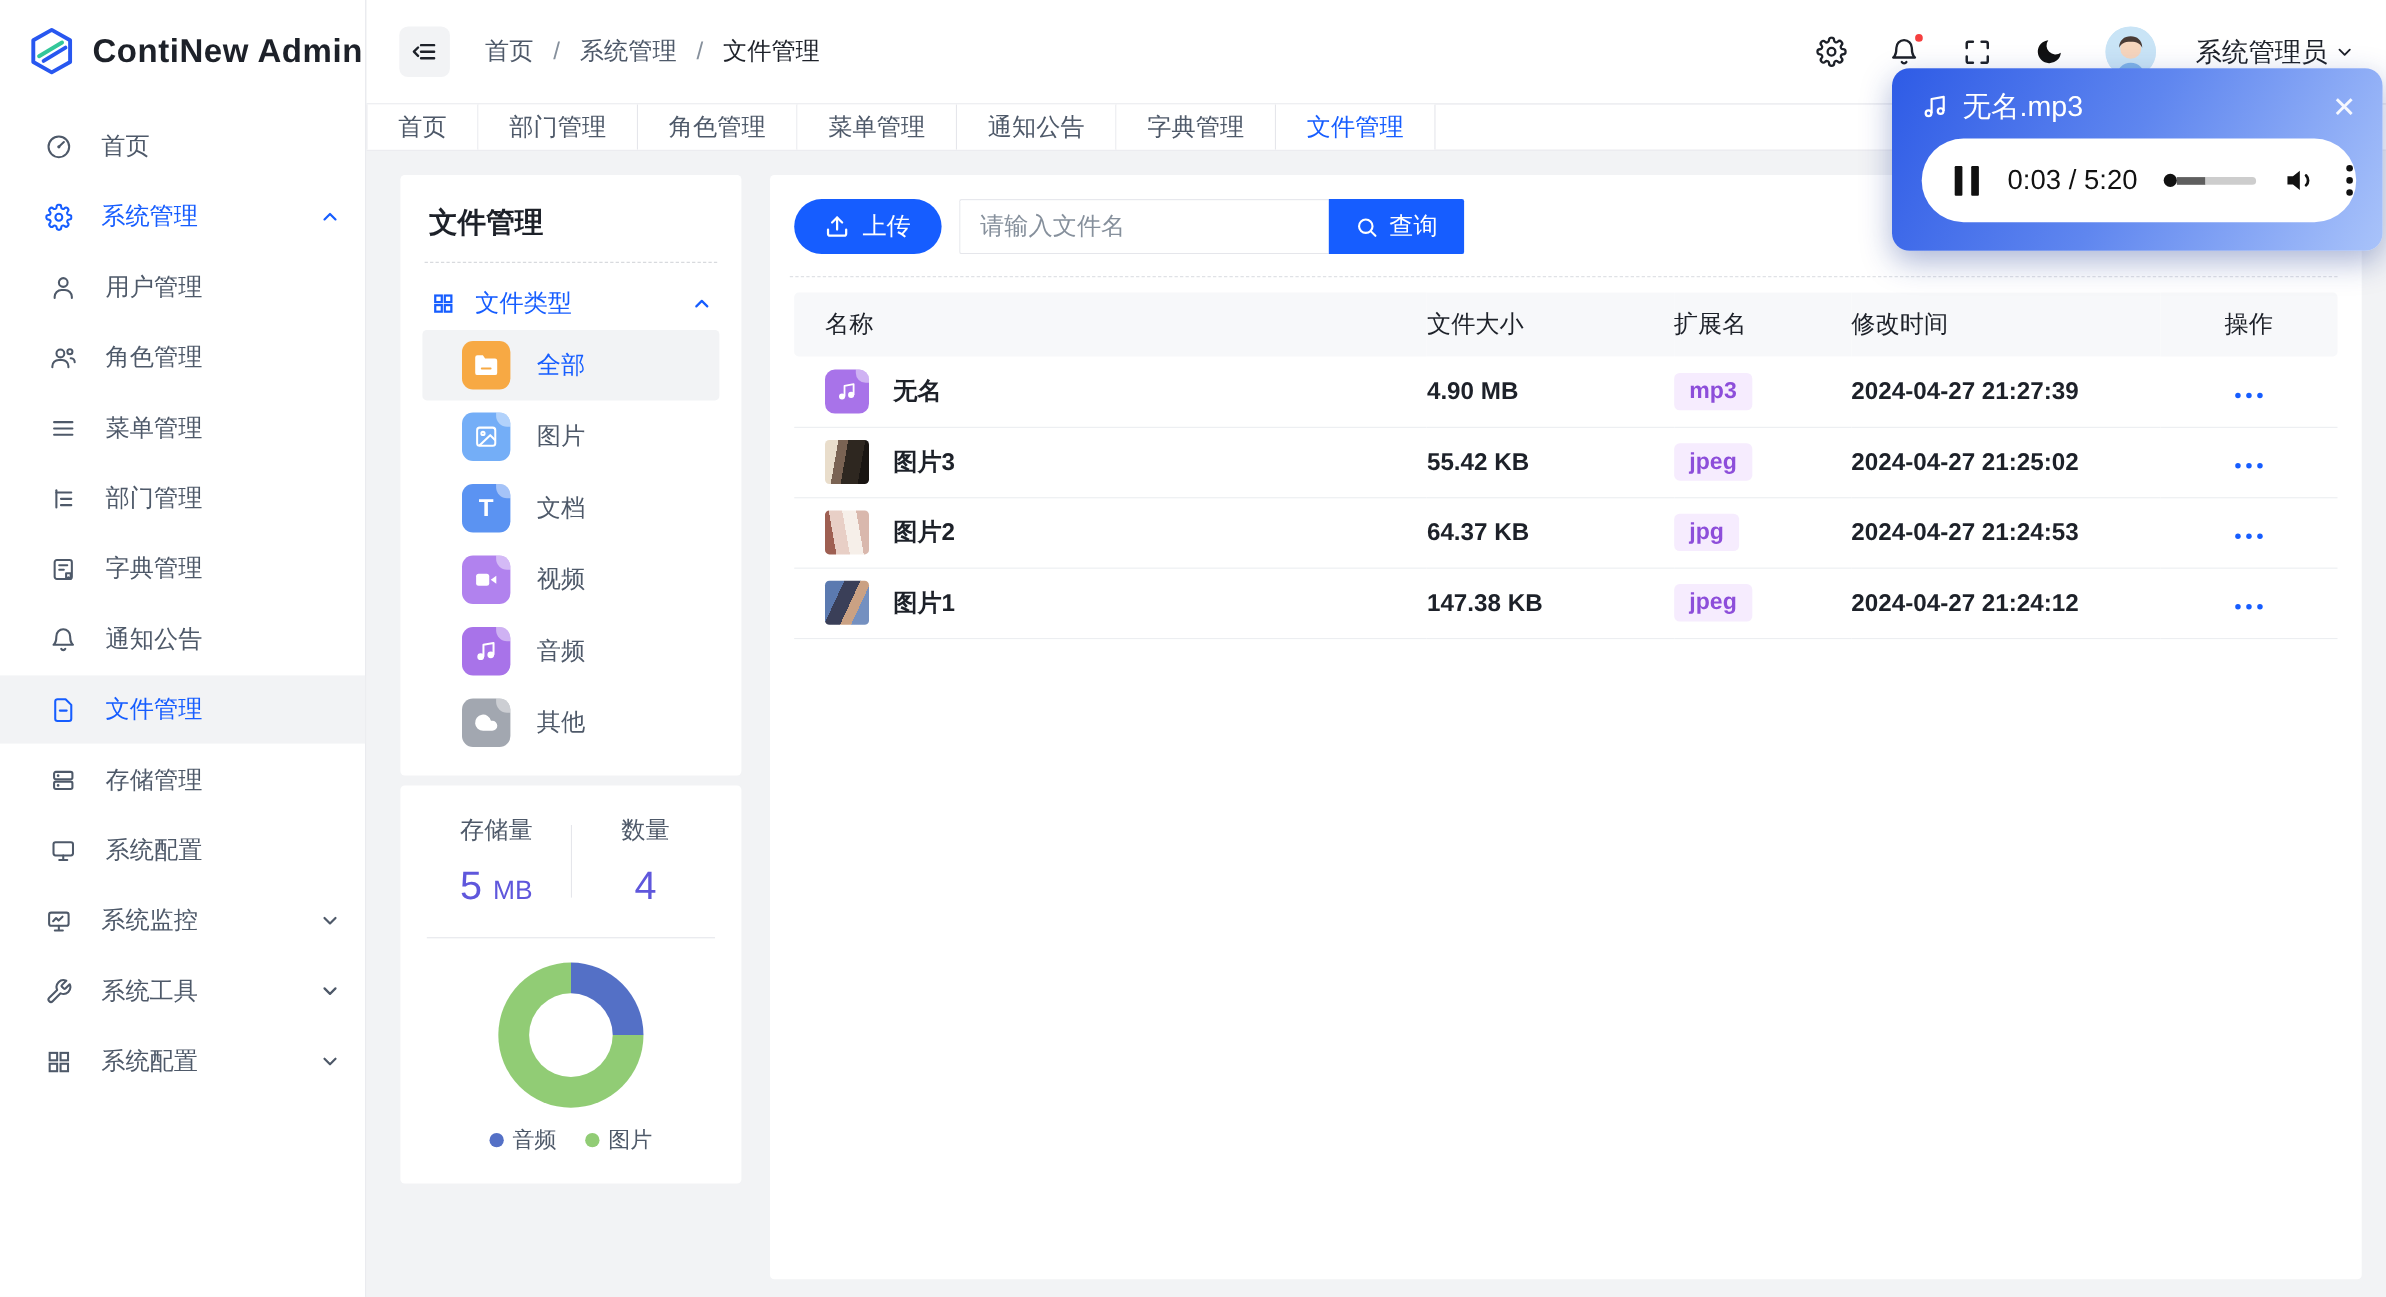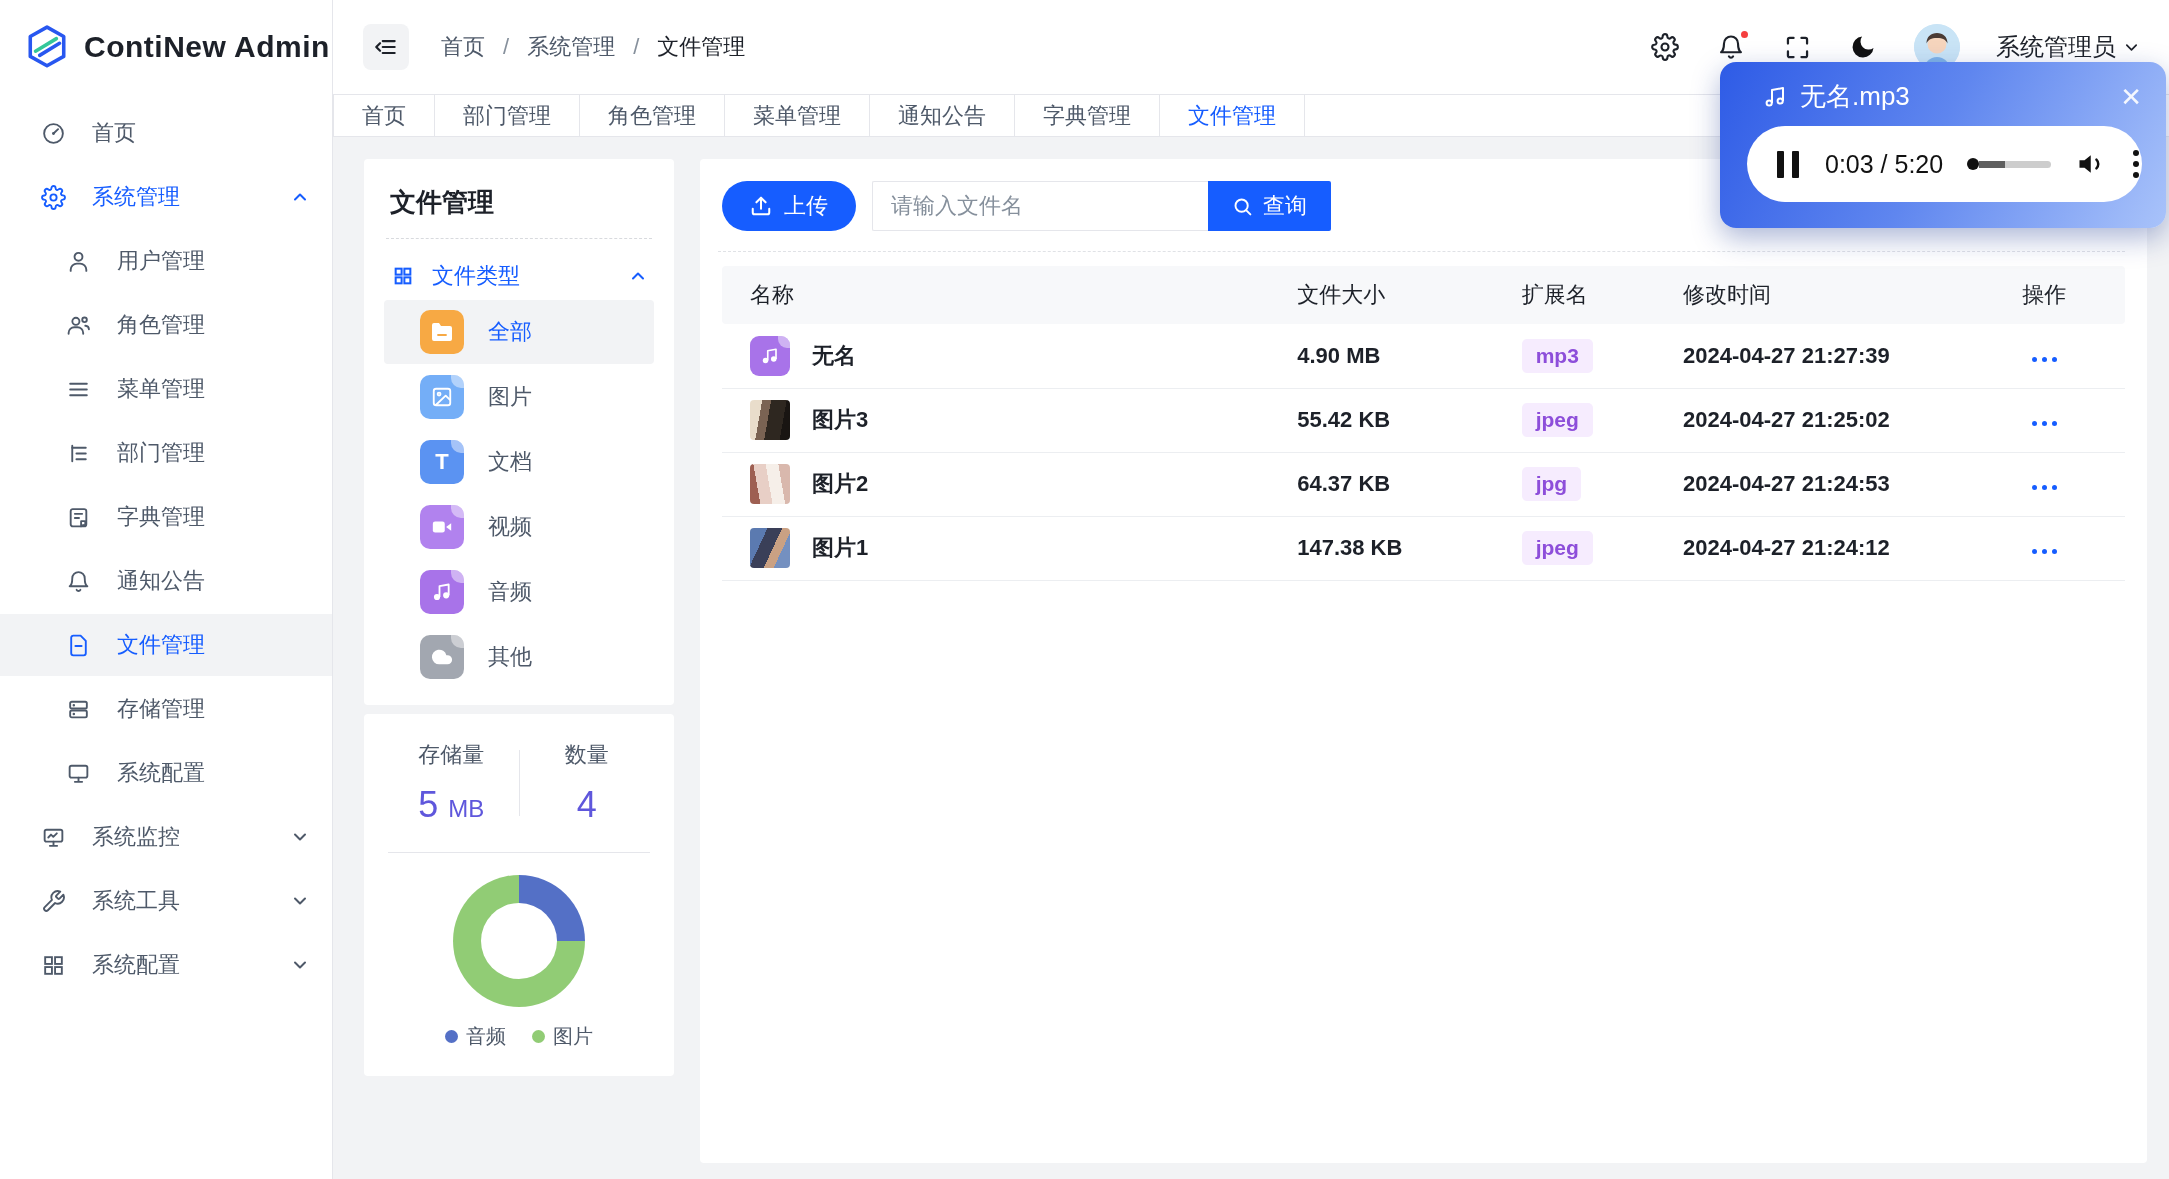--- a/index.html
+++ b/index.html
@@ -8,21 +8,21 @@
 
   
   .sidebar { position:absolute; left:0; top:0; bottom:0; width:333px; background:#fff;
     border-right:1px solid #e5e6eb; z-index:5; }
   .logo-row { height:94px; display:flex; align-items:center; padding-left:24px; gap:14px; }
   .logo-title { font-size:30px; font-weight:600; color:#1d2129; letter-spacing:.5px; }
   .menu { padding-top:6px; }
   .menu-item { height:62px; margin:2px 0; display:flex; align-items:center; gap:26px;
     padding-left:40px; padding-right:24px; font-size:22px; color:#4e5969; cursor:pointer; }
   .menu-item .mi-icon { width:26px; height:26px; flex:0 0 26px; display:flex; align-items:center; justify-content:center; }
-  .menu-item.child { padding-left:65px; }
+  .menu-item.child { padding-left:44px; }
   .menu-item.blue { color:#165dff; }
   .menu-item.active { background:#f2f3f5; color:#165dff; }
   .menu-item .spacer { flex:1; }
   .mi-icon svg { stroke:currentColor; }
 
   
   .topbar { position:absolute; left:333px; top:0; right:0; height:94px; background:#fff;
     display:flex; align-items:center; padding:0 30px 0 30px; }
   .collapse-btn { width:46px; height:46px; border-radius:8px; background:#f2f3f5;
     display:flex; align-items:center; justify-content:center; cursor:pointer; }
@@ -111,21 +111,21 @@
   .thumb3 { background:linear-gradient(115deg,#5b7ab0 0 30%,#3a3f58 30% 55%,#caa183 55% 72%,#7490c0 72%); }
   .ext-badge { display:inline-block; background:#f6ecfe; color:#8d4eda; font-size:21px;
     padding:5px 14px; border-radius:5px; }
   .more-dots { display:inline-flex; gap:5px; cursor:pointer; padding:8px 4px; }
   .more-dots i { width:5px; height:5px; border-radius:50%; background:#165dff; }
 
   
   .player { position:absolute; top:62px; right:3px; width:446px; height:166px; border-radius:16px;
     background:linear-gradient(118deg,#2e5be6 0%,#5f86ef 48%,#a9c3fa 100%);
     box-shadow:0 10px 28px rgba(20,50,140,.35); z-index:20; }
-  .player-head { display:flex; align-items:center; gap:13px; padding:17px 24px 0 43px; color:#fff; }
+  .player-head { display:flex; align-items:center; gap:13px; padding:17px 24px 0 27px; color:#fff; }
   .player-title { font-size:26px; font-weight:500; }
   .player-close { margin-left:auto; font-size:26px; opacity:.92; cursor:pointer; line-height:1; }
   .player-pill { position:absolute; left:27px; right:24px; top:64px; height:76px; background:#fff;
     border-radius:38px; display:flex; align-items:center; padding:0 30px; }
   .pause-btn { display:flex; gap:8px; cursor:pointer; }
   .pause-btn i { width:7px; height:27px; background:#111; border-radius:1px; }
   .player-time { font-size:25px; color:#111; margin-left:26px; white-space:nowrap; }
   .progress { display:flex; align-items:center; margin-left:24px; cursor:pointer; }
   .progress .knob { width:12px; height:12px; border-radius:50%; background:#111; }
   .progress .seg-dark { width:26px; height:7px; background:#5f5f5f; }

